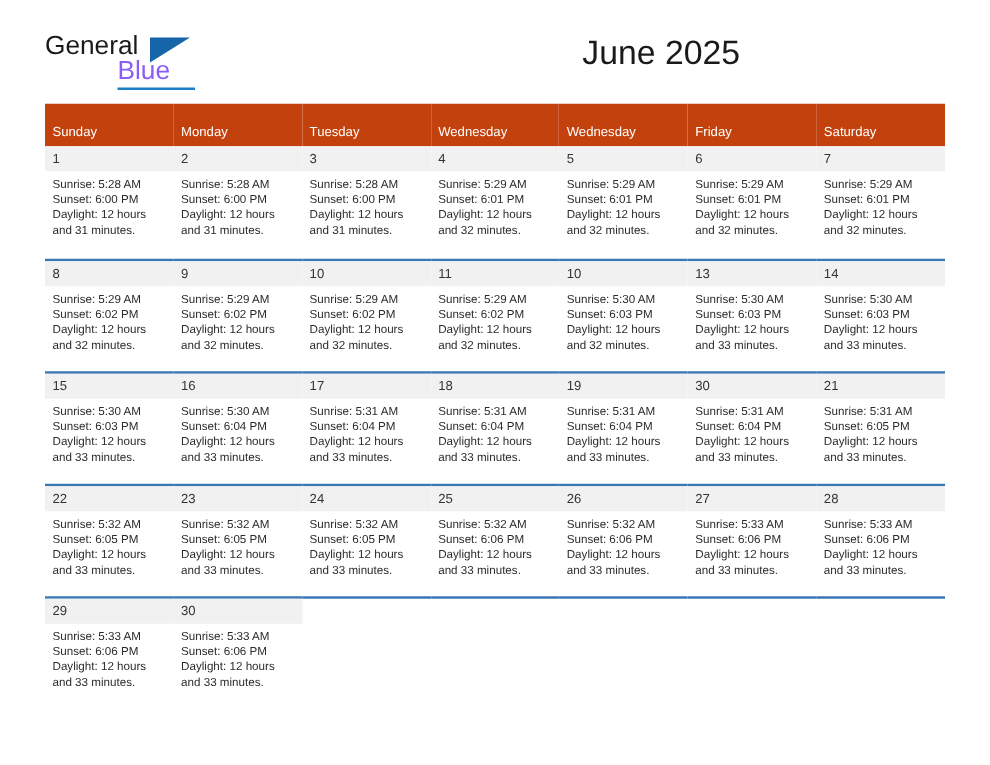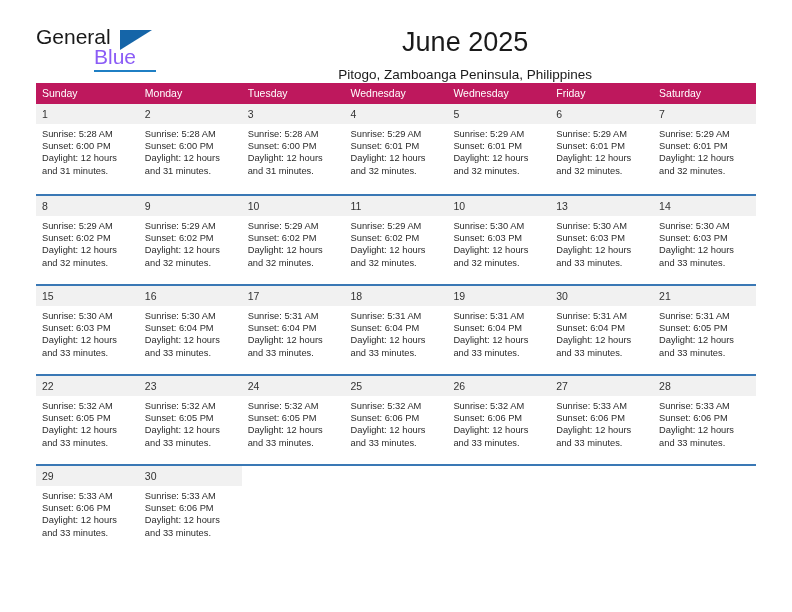--- a/index.html
+++ b/index.html
@@ -89,26 +89,26 @@
   }
 
   
   .calendar {
     margin: 9px 36px 0 36px;
     width: 720px;
     border-collapse: collapse;
     table-layout: fixed;
   }
   .calendar th {
-    background: #be185d;
+    background: #c2410c;
     color: #ffffff;
     font-size: 10.5px;
     font-weight: normal;
     text-align: left;
-    padding: 4px 0 5px 6px;
+    padding: 17px 0 5px 6px;
     border: none;
   }
   .week-row > td {
     padding: 0;
     vertical-align: top;
     border: none;
     height: 90px;
   }
   .cell {
     height: 90px;
@@ -144,21 +144,20 @@
 
   <div class="header">
     <div class="logo">
       <span class="logo-general">General</span>
       <span class="logo-triangle"></span>
       <span class="logo-blue">Blue</span>
       <span class="logo-underline"></span>
     </div>
     <div class="title-block">
       <h1 class="cal-title">June 2025</h1>
-      <div class="cal-subtitle">Pitogo, Zamboanga Peninsula, Philippines</div>
     </div>
   </div>
 
   <table class="calendar">
     <thead>
       <tr>
         <th>Sunday</th>
         <th>Monday</th>
         <th>Tuesday</th>
         <th>Wednesday</th>

